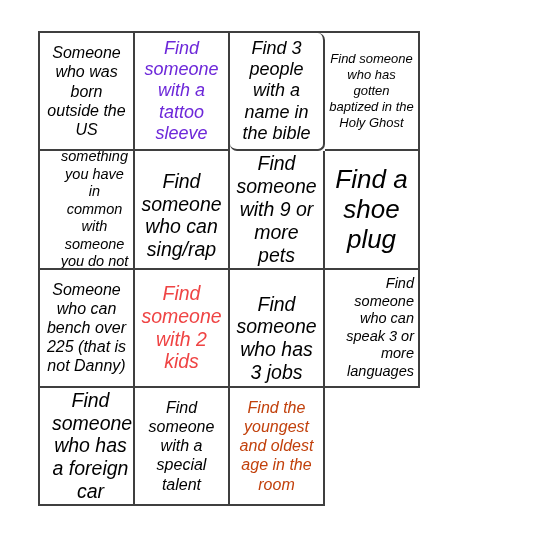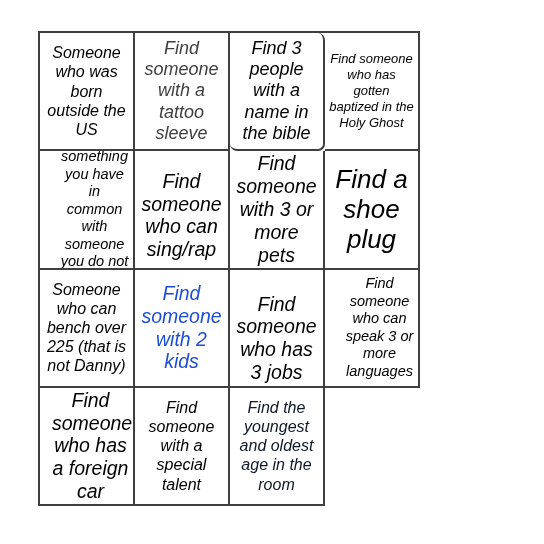--- a/index.html
+++ b/index.html
@@ -60,54 +60,54 @@
   .fs-xxl .cell-text { font-size: 26px;  line-height: 1.16; }
 </style>
 </head>
 <body>
 
 <div id="bingo-card" style="grid-template-columns: repeat(4, 1fr); grid-template-rows: repeat(4, 1fr); background: rgb(255, 255, 255); border-top-color: rgb(63, 63, 63); border-left-color: rgb(63, 63, 63);">
     <div class="bingo-cell fs-md" style="border-right-color: rgb(63, 63, 63); border-bottom-color: rgb(63, 63, 63);">
       <span class="cell-text" style="color: rgb(0, 0, 0);">Someone who was born outside the US</span>
     </div>
     <div class="bingo-cell fs-lg" style="border-right-color: rgb(63, 63, 63); border-bottom-color: rgb(63, 63, 63);">
-      <span class="cell-text" style="color: #404040;">Find someone with a tattoo sleeve</span>
+      <span class="cell-text" style="color: #6d28d9;">Find someone with a tattoo sleeve</span>
     </div>
     <div class="bingo-cell fs-lg" style="border-right-color: rgb(63, 63, 63); border-bottom-color: rgb(63, 63, 63); border-radius: 7px;">
       <span class="cell-text" style="color: rgb(0, 0, 0);">Find 3 people with a name in the bible</span>
     </div>
     <div class="bingo-cell fs-xs" style="border-right-color: rgb(63, 63, 63); border-bottom-color: rgb(63, 63, 63);">
       <span class="cell-text" style="color: rgb(0, 0, 0);">Find someone who has gotten baptized in the Holy Ghost</span>
     </div>
     <div class="bingo-cell fs-sm" style="border-right-color: rgb(63, 63, 63); border-bottom-color: rgb(63, 63, 63);">
       <span class="cell-text" style="color: rgb(0, 0, 0);">Find something you have in common with someone you do not know</span>
     </div>
     <div class="bingo-cell fs-xl" style="border-right-color: rgb(63, 63, 63); border-bottom-color: rgb(63, 63, 63);">
       <span class="cell-text" style="color: rgb(0, 0, 0); margin-top: 12px;">Find someone who can sing/rap</span>
     </div>
     <div class="bingo-cell fs-xl" style="border-right-color: rgb(63, 63, 63); border-bottom-color: rgb(63, 63, 63);">
-      <span class="cell-text" style="color: rgb(0, 0, 0);">Find someone with 3 or more pets</span>
+      <span class="cell-text" style="color: rgb(0, 0, 0);">Find someone with 9 or more pets</span>
     </div>
     <div class="bingo-cell fs-xxl" style="border-right-color: rgb(63, 63, 63); border-bottom-color: rgb(63, 63, 63);">
       <span class="cell-text" style="color: rgb(0, 0, 0);">Find a shoe plug</span>
     </div>
     <div class="bingo-cell fs-md" style="border-right-color: rgb(63, 63, 63); border-bottom-color: rgb(63, 63, 63);">
       <span class="cell-text" style="color: rgb(0, 0, 0);">Someone who can bench over 225 (that is not Danny)</span>
     </div>
     <div class="bingo-cell fs-xl" style="border-right-color: rgb(63, 63, 63); border-bottom-color: rgb(63, 63, 63);">
-      <span class="cell-text" style="color: #1d4ed8;">Find someone with 2 kids</span>
+      <span class="cell-text" style="color: #ef4444;">Find someone with 2 kids</span>
     </div>
     <div class="bingo-cell fs-xl" style="border-right-color: rgb(63, 63, 63); border-bottom-color: rgb(63, 63, 63); align-items: flex-end;">
       <span class="cell-text" style="color: rgb(0, 0, 0);">Find someone who has 3 jobs</span>
     </div>
-    <div class="bingo-cell fs-sm" style="border-right-color: rgb(63, 63, 63); border-bottom-color: rgb(63, 63, 63);">
+    <div class="bingo-cell fs-sm" style="border-right-color: rgb(63, 63, 63); border-bottom-color: rgb(63, 63, 63); text-align: right;">
       <span class="cell-text" style="color: rgb(0, 0, 0);">Find someone who can speak 3 or more languages</span>
     </div>
     <div class="bingo-cell fs-xl" style="border-right-color: rgb(63, 63, 63); border-bottom-color: rgb(63, 63, 63); padding-left: 12px;">
       <span class="cell-text" style="color: rgb(0, 0, 0);">Find someone who has a foreign car</span>
     </div>
     <div class="bingo-cell fs-md" style="border-right-color: rgb(63, 63, 63); border-bottom-color: rgb(63, 63, 63); align-items: center;">
       <span class="cell-text" style="color: rgb(0, 0, 0);">Find someone with a special talent</span>
     </div>
     <div class="bingo-cell fs-md" style="border-right-color: rgb(63, 63, 63); border-bottom-color: rgb(63, 63, 63);">
-      <span class="cell-text" style="color: #0f172a;">Find the youngest and oldest age in the room</span>
+      <span class="cell-text" style="color: #c2410c;">Find the youngest and oldest age in the room</span>
     </div>
   </div>
 
 </body></html>

